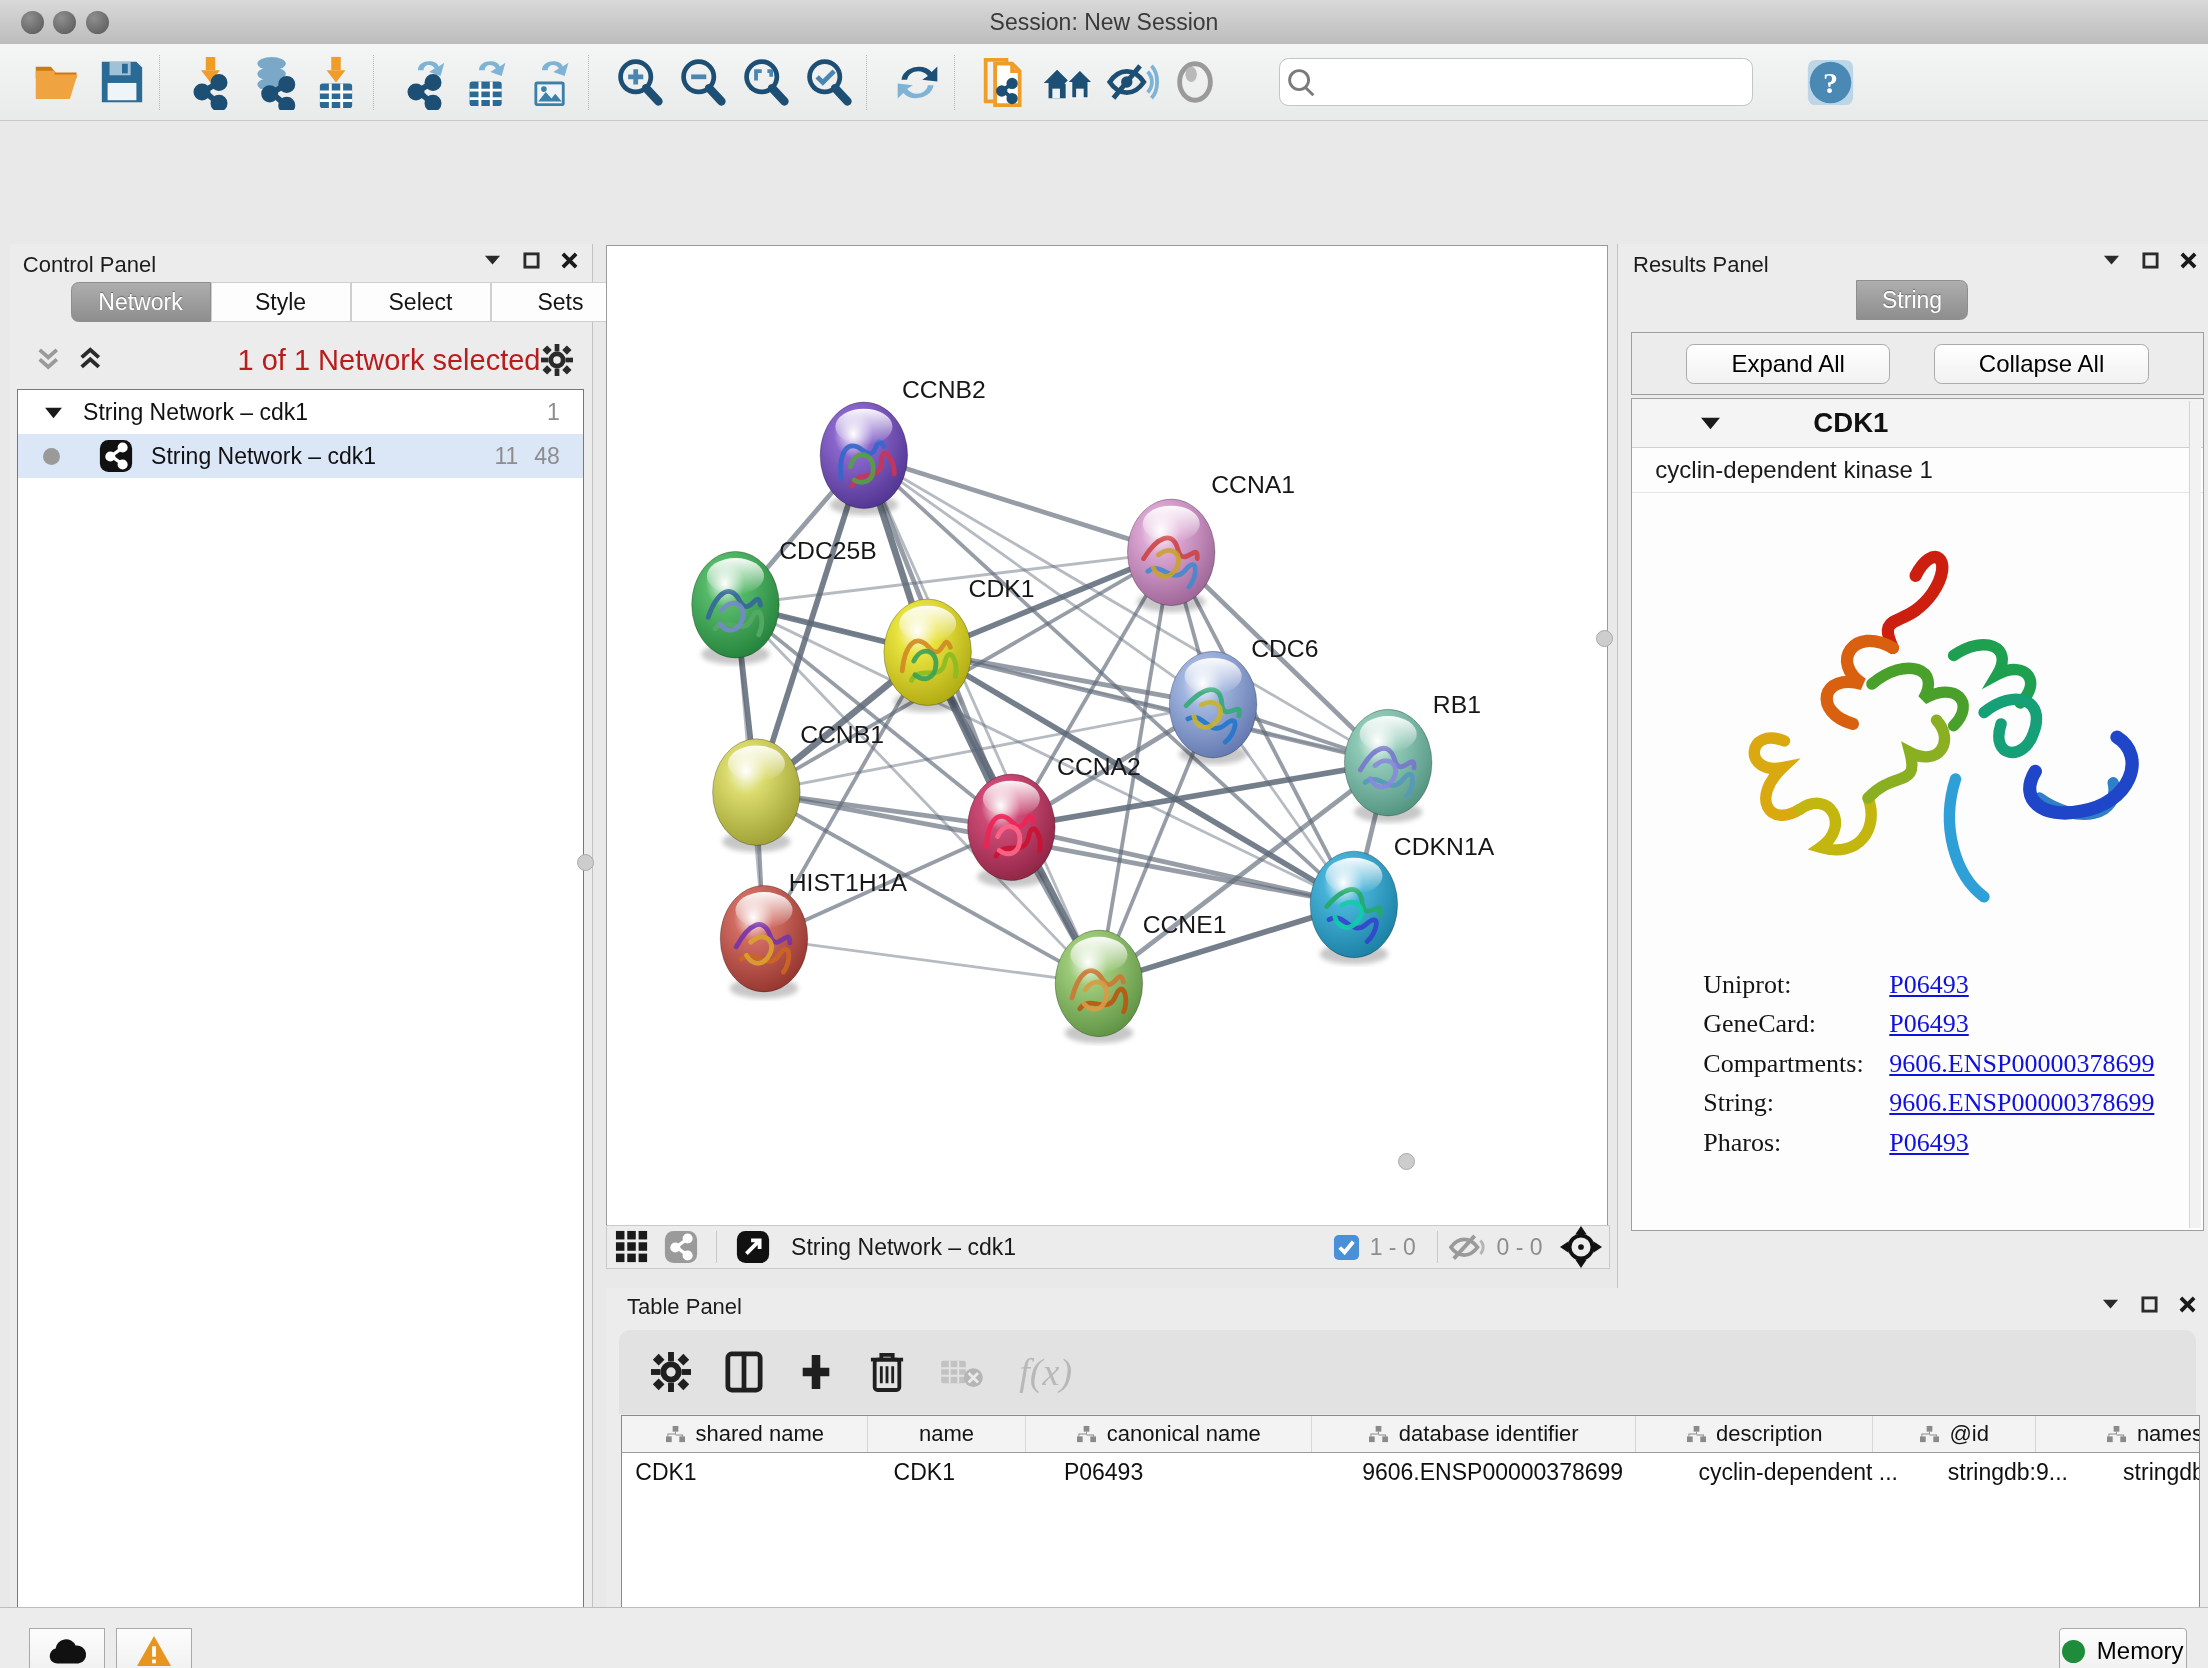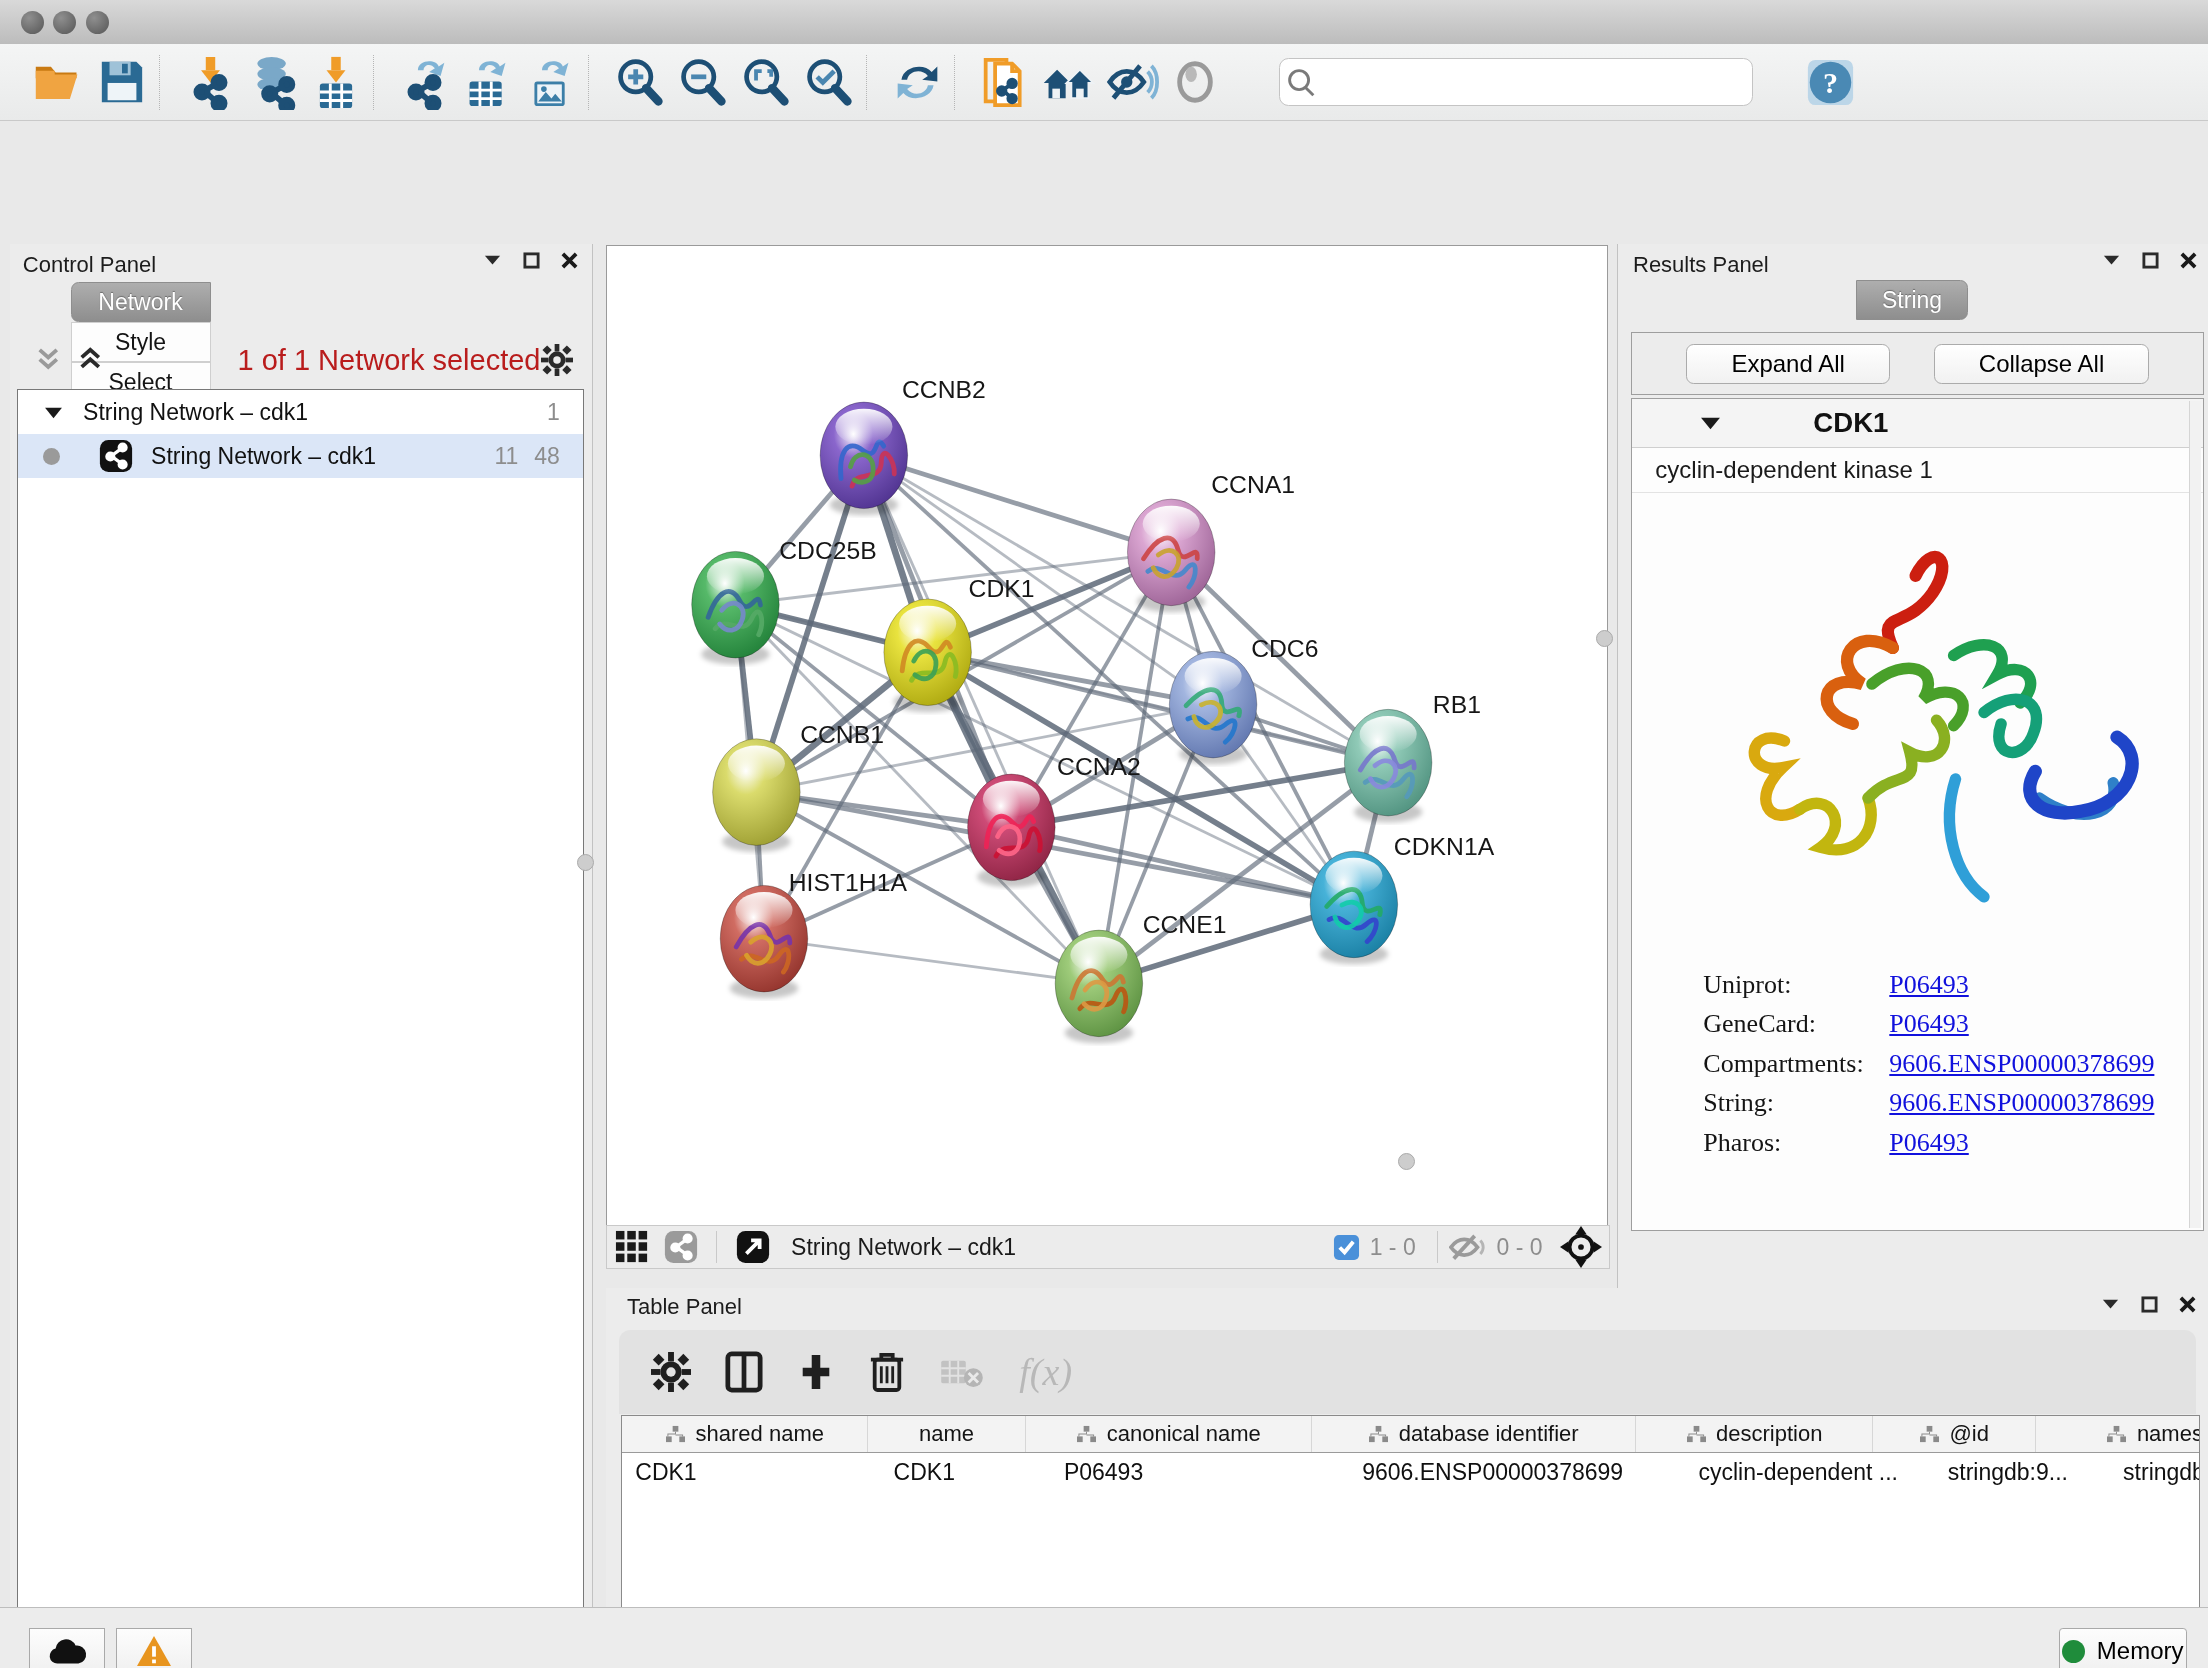--- a/index.html
+++ b/index.html
@@ -32,21 +32,21 @@
   .win-icons{position:absolute;right:13.3px;top:7.6px;display:flex;gap:21px;align-items:center;}
   .tab{height:38px;display:flex;align-items:center;justify-content:center;
     font-size:23px;color:#141414;background:#fdfdfd;border:1px solid #cfcfcf;padding:0 25px;}
   .tab.first{border-radius:7.6px 0 0 7.6px;}
   .tab.last{border-radius:0 7.6px 7.6px 0;}
   .tab.selected{background:linear-gradient(#aeaeae,#8e8e8e);color:#fff;
     text-shadow:0 -1px 1px rgba(0,0,0,.35);border-color:#8e8e8e;}
   
   #control-panel{left:9.5px;top:124px;width:582px;height:1457px;background:#ececec;
     border-right:1px solid #c2c2c2;}
-  #cp-tabs{position:absolute;left:61px;top:38px;display:flex;flex-direction:column;}
+  #cp-tabs{position:absolute;left:61px;top:38px;display:flex;}
   #cp-selrow{position:absolute;left:9.5px;right:9.5px;top:95px;height:42px;
     display:flex;align-items:center;}
   #cp-seltext{flex:1;text-align:right;font-size:29px;color:#b91c1c;}
   #cp-listbox{position:absolute;left:7.6px;right:7.6px;top:145px;bottom:7.6px;
     background:#fff;border:1.9px solid #787878;}
   .cp-row{height:44px;display:flex;align-items:center;font-size:23px;color:#111;}
   #cp-row-net{background:#dbe6f7;}
   .count-gray{color:#8d8d8d;}
   
   #network-canvas{left:606px;top:125px;width:1000px;height:980px;background:#fff;
@@ -104,20 +104,21 @@
   svg{display:block;}
   .glabel{font-size:26px;fill:#161616;}
 </style>
 </head>
 <body>
 
 <div class="abs" id="titlebar">
   <div class="traffic" style="left:21px"></div>
   <div class="traffic" style="left:53px"></div>
   <div class="traffic" style="left:86px"></div>
+  <div id="win-title">Session: New Session</div>
 </div>
 
 <div class="abs" id="toolbar">
   <div style="width:27px"></div>
   <span class="tbtn">
     <svg width="53" height="46" viewBox="0 0 56 48">
         <path d="M4 8 h16 l5 6 h22 v6 H4z" fill="#c97a12"></path>
         <path d="M4 12 h20 v4 h24 l-8 26 H4z" fill="#f0a441"></path>
       </svg>
   </span>

